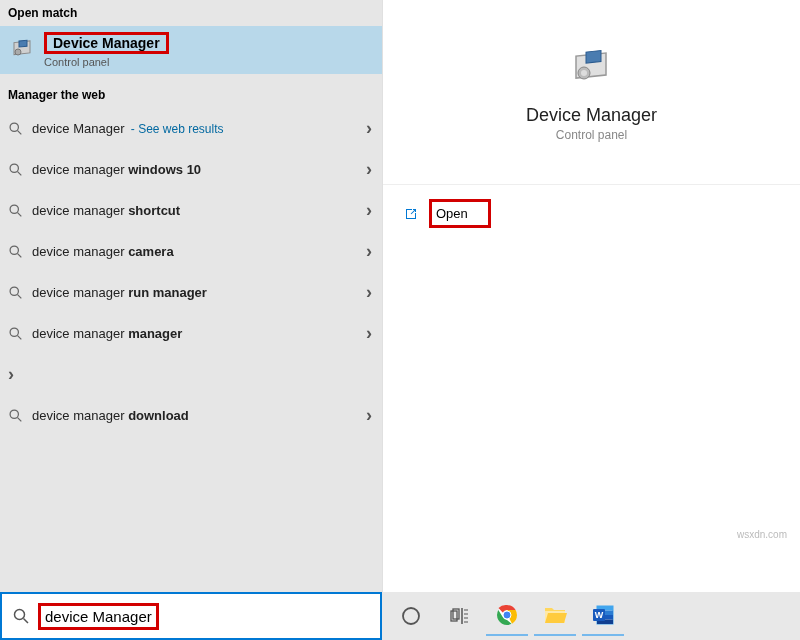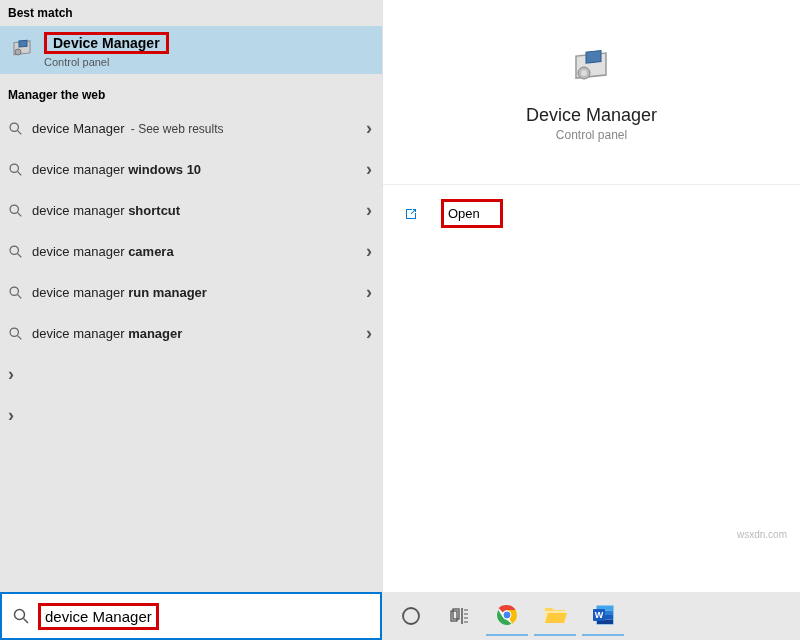--- a/index.html
+++ b/index.html
@@ -11,49 +11,49 @@
   .best-match-item { display: flex; align-items: center; background: #b8d8ea; padding: 6px 8px; }
   .bm-icon { width: 30px; height: 30px; display: flex; align-items: center; justify-content: center; margin-right: 6px; }
   .bm-text { display: flex; flex-direction: column; }
   .bm-title { font-size: 14px; font-weight: 600; color: #000; border: 3px solid #d20000; padding: 0 6px; display:inline-block; width:fit-content;}
   .bm-sub { font-size: 11px; color: #555; margin-top:2px;}
   .web-results { display: flex; flex-direction: column; }
   .web-item { display: flex; align-items: center; justify-content: space-between; padding: 10px 10px 10px 8px; cursor: pointer; }
   .web-left { display: flex; align-items: center; gap: 9px; }
   .web-text { font-size: 13px; color: #222; }
   .web-text b { font-weight: 700; }
-  .sub-text { color: #404040; font-size: 12px; margin-left: 3px;}
+  .sub-text { color: #0369a1; font-size: 12px; margin-left: 3px;}
   .chevron { color: #555; font-size: 13px; }
   .search-icon-suggest { color:#555; }
   
   .detail-header { height: 185px; display: flex; flex-direction: column; align-items: center; justify-content: center; border-bottom: 1px solid #eee; }
   .detail-icon { width: 52px; height: 52px; display:flex; align-items:center; justify-content:center; margin-bottom: 10px;}
   .detail-title { font-size: 18px; font-weight: 400; color: #222; }
   .detail-sub { font-size: 12px; color: #888; margin-top: 2px; }
-  .detail-action { display: flex; align-items: center; padding: 14px 20px; gap: 22px; cursor: pointer;}
+  .detail-action { display: flex; align-items: center; padding: 14px 20px; gap: 10px; cursor: pointer;}
   .action-label { font-size: 13px; border: 3px solid #d20000; padding: 4px 20px 4px 4px; }
   .open-icon { color: #0078d4; font-weight:bold; }
   
   .search-bar-wrap { position: absolute; bottom: 0; left: 0; width: 382px; height: 48px; border: 2px solid #0078d4; background: #fff; display: flex; align-items: center; padding: 0 10px; }
   .search-value { font-size: 15px; color: #000; border: 3px solid #d20000; padding: 2px 4px; margin-left: 8px;}
   
   .taskbar { position: absolute; bottom: 0; left: 382px; right: 0; height: 48px; background: #e8e8e8; display: flex; align-items: center; padding: 0 8px; gap: 6px; }
   .task-item { width: 42px; height: 40px; display: flex; align-items: center; justify-content: center; cursor:pointer; }
   .task-item.underlined { border-bottom: 2px solid #76b9ed; }
   
   .watermark { position:absolute; bottom:52px; right:13px; font-size:10px; color:#bbb; }
   
   svg { display:block; }
 </style>
 </head>
 <body>
 
 <div class="container">
   <div class="left-panel">
-    <div class="section-header">Best match</div>
+    <div class="section-header">Open match</div>
 
     <div class="best-match-item">
       <div class="bm-icon">
         <svg width="26" height="26" viewBox="0 0 26 26">
           <rect x="4" y="6" width="16" height="12" fill="#d0d0d0" stroke="#888" stroke-width="1" transform="skewY(-6)"></rect>
           <rect x="9" y="5" width="8" height="6" fill="#4a7cb0" stroke="#2a5a8e" transform="skewY(-6)"></rect>
           <circle cx="8" cy="15" r="3" fill="#aaa" stroke="#777"></circle>
         </svg>
       </div>
       <div class="bm-text">
@@ -133,20 +133,29 @@
               </svg>
             </span>
             <span class="web-text">device manager <b>manager</b></span>
           </div>
           <span class="chevron" style="font-size: 18px; font-weight: bold;">›</span>
         </div>
         <div class="web-item">
           <span class="chevron" style="font-size: 18px; font-weight: bold;">›</span>
         </div>
         <div class="web-item">
+          <div class="web-left">
+            <span class="search-icon-suggest">
+              <svg width="15" height="15" viewBox="0 0 18 18">
+                <circle cx="7.5" cy="7.5" r="5" fill="none" stroke="#666" stroke-width="1.5"></circle>
+                <line x1="11.5" y1="11.5" x2="16" y2="16" stroke="#666" stroke-width="1.5"></line>
+              </svg>
+            </span>
+            <span class="web-text">device manager <b>download</b></span>
+          </div>
           <span class="chevron" style="font-size: 18px; font-weight: bold;">›</span>
         </div>
       </div>
   </div>
 
   <div class="right-panel">
     <div class="detail-header">
       <div class="detail-icon">
         <svg width="48" height="48" viewBox="0 0 48 48">
           <rect x="8" y="12" width="30" height="22" fill="#e0e0e0" stroke="#999" stroke-width="1.5" transform="skewY(-6)"></rect>

